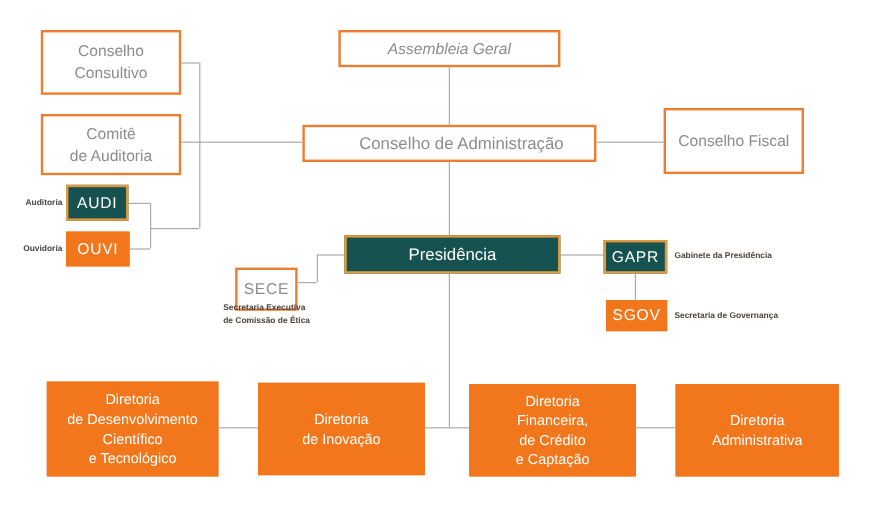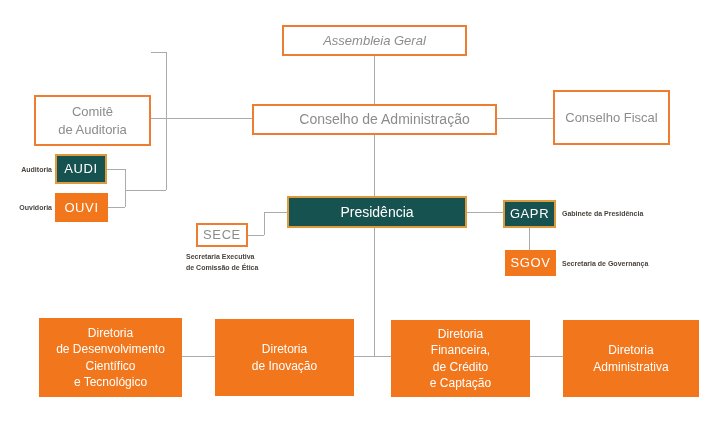--- a/index.html
+++ b/index.html
@@ -28,21 +28,21 @@
 
   
   #n-consultivo{left:34px;top:25px;width:117px;height:54px;}
   #n-comite{left:34px;top:95px;width:117px;height:51px;}
   #n-assembleia{left:282px;top:25px;width:185px;height:31px;font-style:italic;}
   #n-cadmin{left:252px;top:104px;width:245px;height:31px;padding-left:20px;}
   #n-fiscal{left:553px;top:90px;width:117px;height:55px;}
   #n-audi{left:55px;top:154px;width:52px;height:30px;}
   #n-ouvi{left:55px;top:193px;width:53px;height:29px;}
   #n-presid{left:287px;top:196px;width:180px;height:32px;}
-  #n-sece{left:196px;top:223px;width:52px;height:24px;}
+  #n-sece{left:196px;top:223px;width:52px;height:36px;}
   #n-gapr{left:503px;top:200px;width:53px;height:28px;}
   #n-sgov{left:505px;top:250px;width:51px;height:26px;}
   #n-dir1{left:39px;top:318px;width:143px;height:79px;}
   #n-dir2{left:215px;top:319px;width:139px;height:77px;}
   #n-dir3{left:391px;top:320px;width:139px;height:77px;}
   #n-dir4{left:563px;top:320px;width:136px;height:77px;}
 
   
   #lbl-auditoria{left:10px;top:165px;width:42px;text-align:right;}
   #lbl-ouvidoria{left:10px;top:203px;width:42px;text-align:right;}
@@ -89,20 +89,22 @@
   <div class="line h" id="l11"></div>
   <div class="line v" id="l12"></div>
   <div class="line h" id="l13"></div>
   <div class="line h" id="l14"></div>
   <div class="line v" id="l15"></div>
   <div class="line v" id="l16"></div>
   <div class="line h" id="l17"></div>
   <div class="line h" id="l18"></div>
   <div class="line h" id="l19"></div>
 
+  <div class="node outline fs13" id="n-consultivo">Conselho
+Consultivo</div>
   <div class="node outline fs13" id="n-comite">Comitê
 de Auditoria</div>
   <div class="node outline fs13" id="n-assembleia">Assembleia Geral</div>
   <div class="node outline fs14" id="n-cadmin">Conselho de Administração</div>
   <div class="node outline fs13" id="n-fiscal">Conselho Fiscal</div>
   <div class="node outline tag" id="n-sece">SECE</div>
 
   <div class="node dark tag" id="n-audi">AUDI</div>
   <div class="node dark fs14" id="n-presid">Presidência</div>
   <div class="node dark tag" id="n-gapr">GAPR</div>

